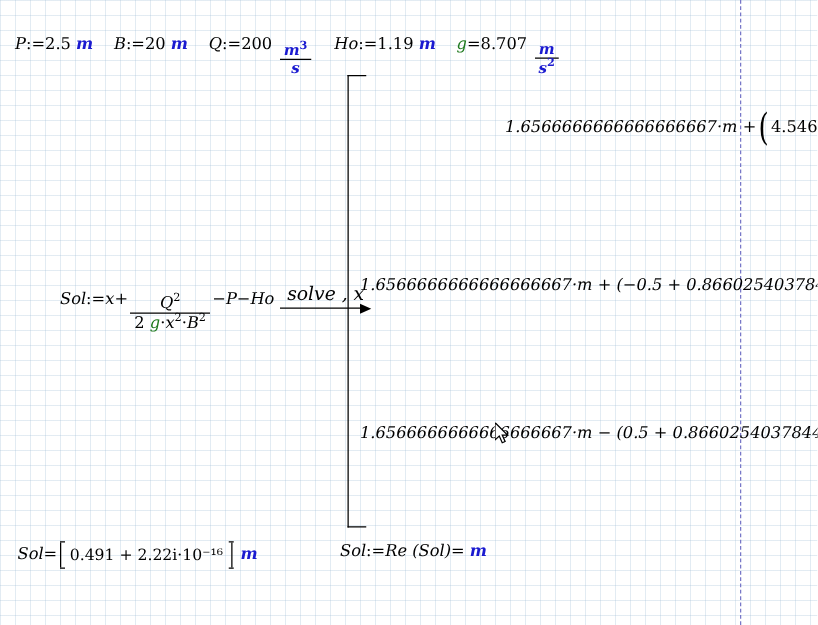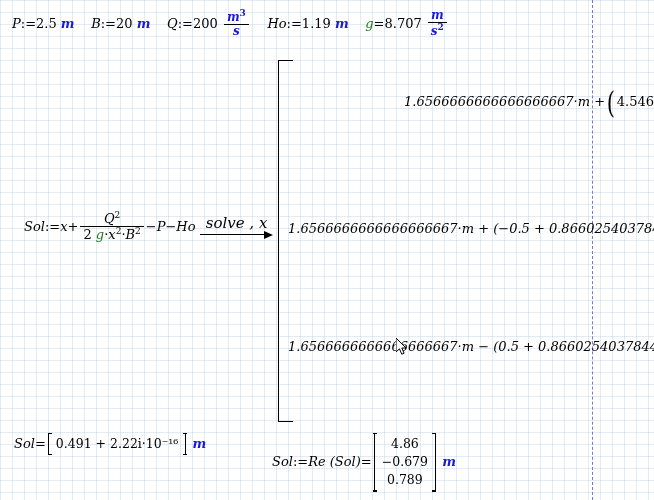--- a/index.html
+++ b/index.html
@@ -51,21 +51,21 @@
   
   .frac {
     display: inline-block;
     vertical-align: middle;
     text-align: center;
     line-height: 1.08;
     margin: 0 2px;
     position: relative;
     top: -1px;
   }
-  .frac .top { display: block; padding: 0 3px; }
+  .frac .top { display: block; padding: 0 3px; margin-top: 24px; }
   .frac .bot { display: block; padding: 0 3px; border-top: 1px solid #000; }
   .frac.small { font-size: 12px; }
 
   .sup { font-size: 9px; vertical-align: super; font-style: normal; }
 
   
   .solve-wrap {
     display: inline-block;
     text-align: center;
     vertical-align: middle;
@@ -190,21 +190,21 @@
   &nbsp;&nbsp;
   <span>B</span><span class="op">:=</span><span class="num">20</span>&nbsp;<span class="blue">m</span>
   &nbsp;&nbsp;
   <span>Q</span><span class="op">:=</span><span class="num">200</span>&nbsp;<span class="frac small blue"><span class="top"><span>m</span><span class="sup blue">3</span></span><span class="bot">s</span></span>
   &nbsp;&nbsp;
   <span>Ho</span><span class="op">:=</span><span class="num">1.19</span>&nbsp;<span class="blue">m</span>
   &nbsp;&nbsp;
   <span class="green">g</span><span class="op">=</span><span class="num">8.707</span>&nbsp;<span class="frac small blue"><span class="top">m</span><span class="bot"><span>s</span><span class="sup blue">2</span></span></span>
 </div>
 
-<div class="region math" style="left:24px; top:212px;">
+<div class="region math" style="left:12px; top:212px;padding-left:36px;">
   <span>Sol</span><span class="op">:=</span><span>x</span><span class="op">+</span><span class="frac"><span class="top"><span>Q</span><span class="sup">2</span></span><span class="bot"><span class="num">2</span>&nbsp;<span class="green">g</span><span class="op">·</span><span>x</span><span class="sup">2</span><span class="op">·</span><span>B</span><span class="sup">2</span></span></span><span>−P</span><span>−Ho</span><span class="solve-wrap"><span class="lbl">solve , x</span><span class="arrow"></span></span>
 </div>
 
 <div class="big-bracket"></div>
 
 <div class="res-row" style="left:404px; top:93px;">
   <span>1.6566666666666666667·m +</span><span class="bigparen">(</span><span class="num">4.5467</span>
 </div>
 
 <div class="res-row" style="left:288px; top:221px;">
@@ -213,18 +213,18 @@
 
 <div class="res-row" style="left:288px; top:339px;">
   <span>1.6566666666666666667·m − (0.5 + 0.866025403784438</span>
 </div>
 
 <div class="region math" style="left:14px; top:434px;">
   <span>Sol</span><span class="op">=</span><span class="vec"><span class="tr"></span><span class="row">0.491 + 2.22i·10⁻¹⁶</span></span>&nbsp;<span class="blue">m</span>
 </div>
 
 <div class="region math" style="left:272px; top:434px;">
-  <span>Sol</span><span class="op">:=</span><span>Re</span>&nbsp;<span>(Sol)</span><span class="op">=</span><span class="vec"><span class="tr"></span><span class="row">4.86</span><span class="row">−0.679</span><span class="row">0.789</span></span>&nbsp;<span class="blue">m</span>
+  <span>Sol</span><span class="op">:=</span><span>Re</span>&nbsp;<span>(Sol)</span><span class="op">=</span>&nbsp;<span class="blue">m</span>
 </div>
 
 <svg id="cursor" viewBox="0 0 12 18">
   <polygon points="0,0 0,14 3.4,10.8 5.8,16.2 8.1,15.2 5.8,10 10,10" fill="#ffffff" stroke="#000000" stroke-width="1"></polygon>
 </svg>
 
 </body></html>

